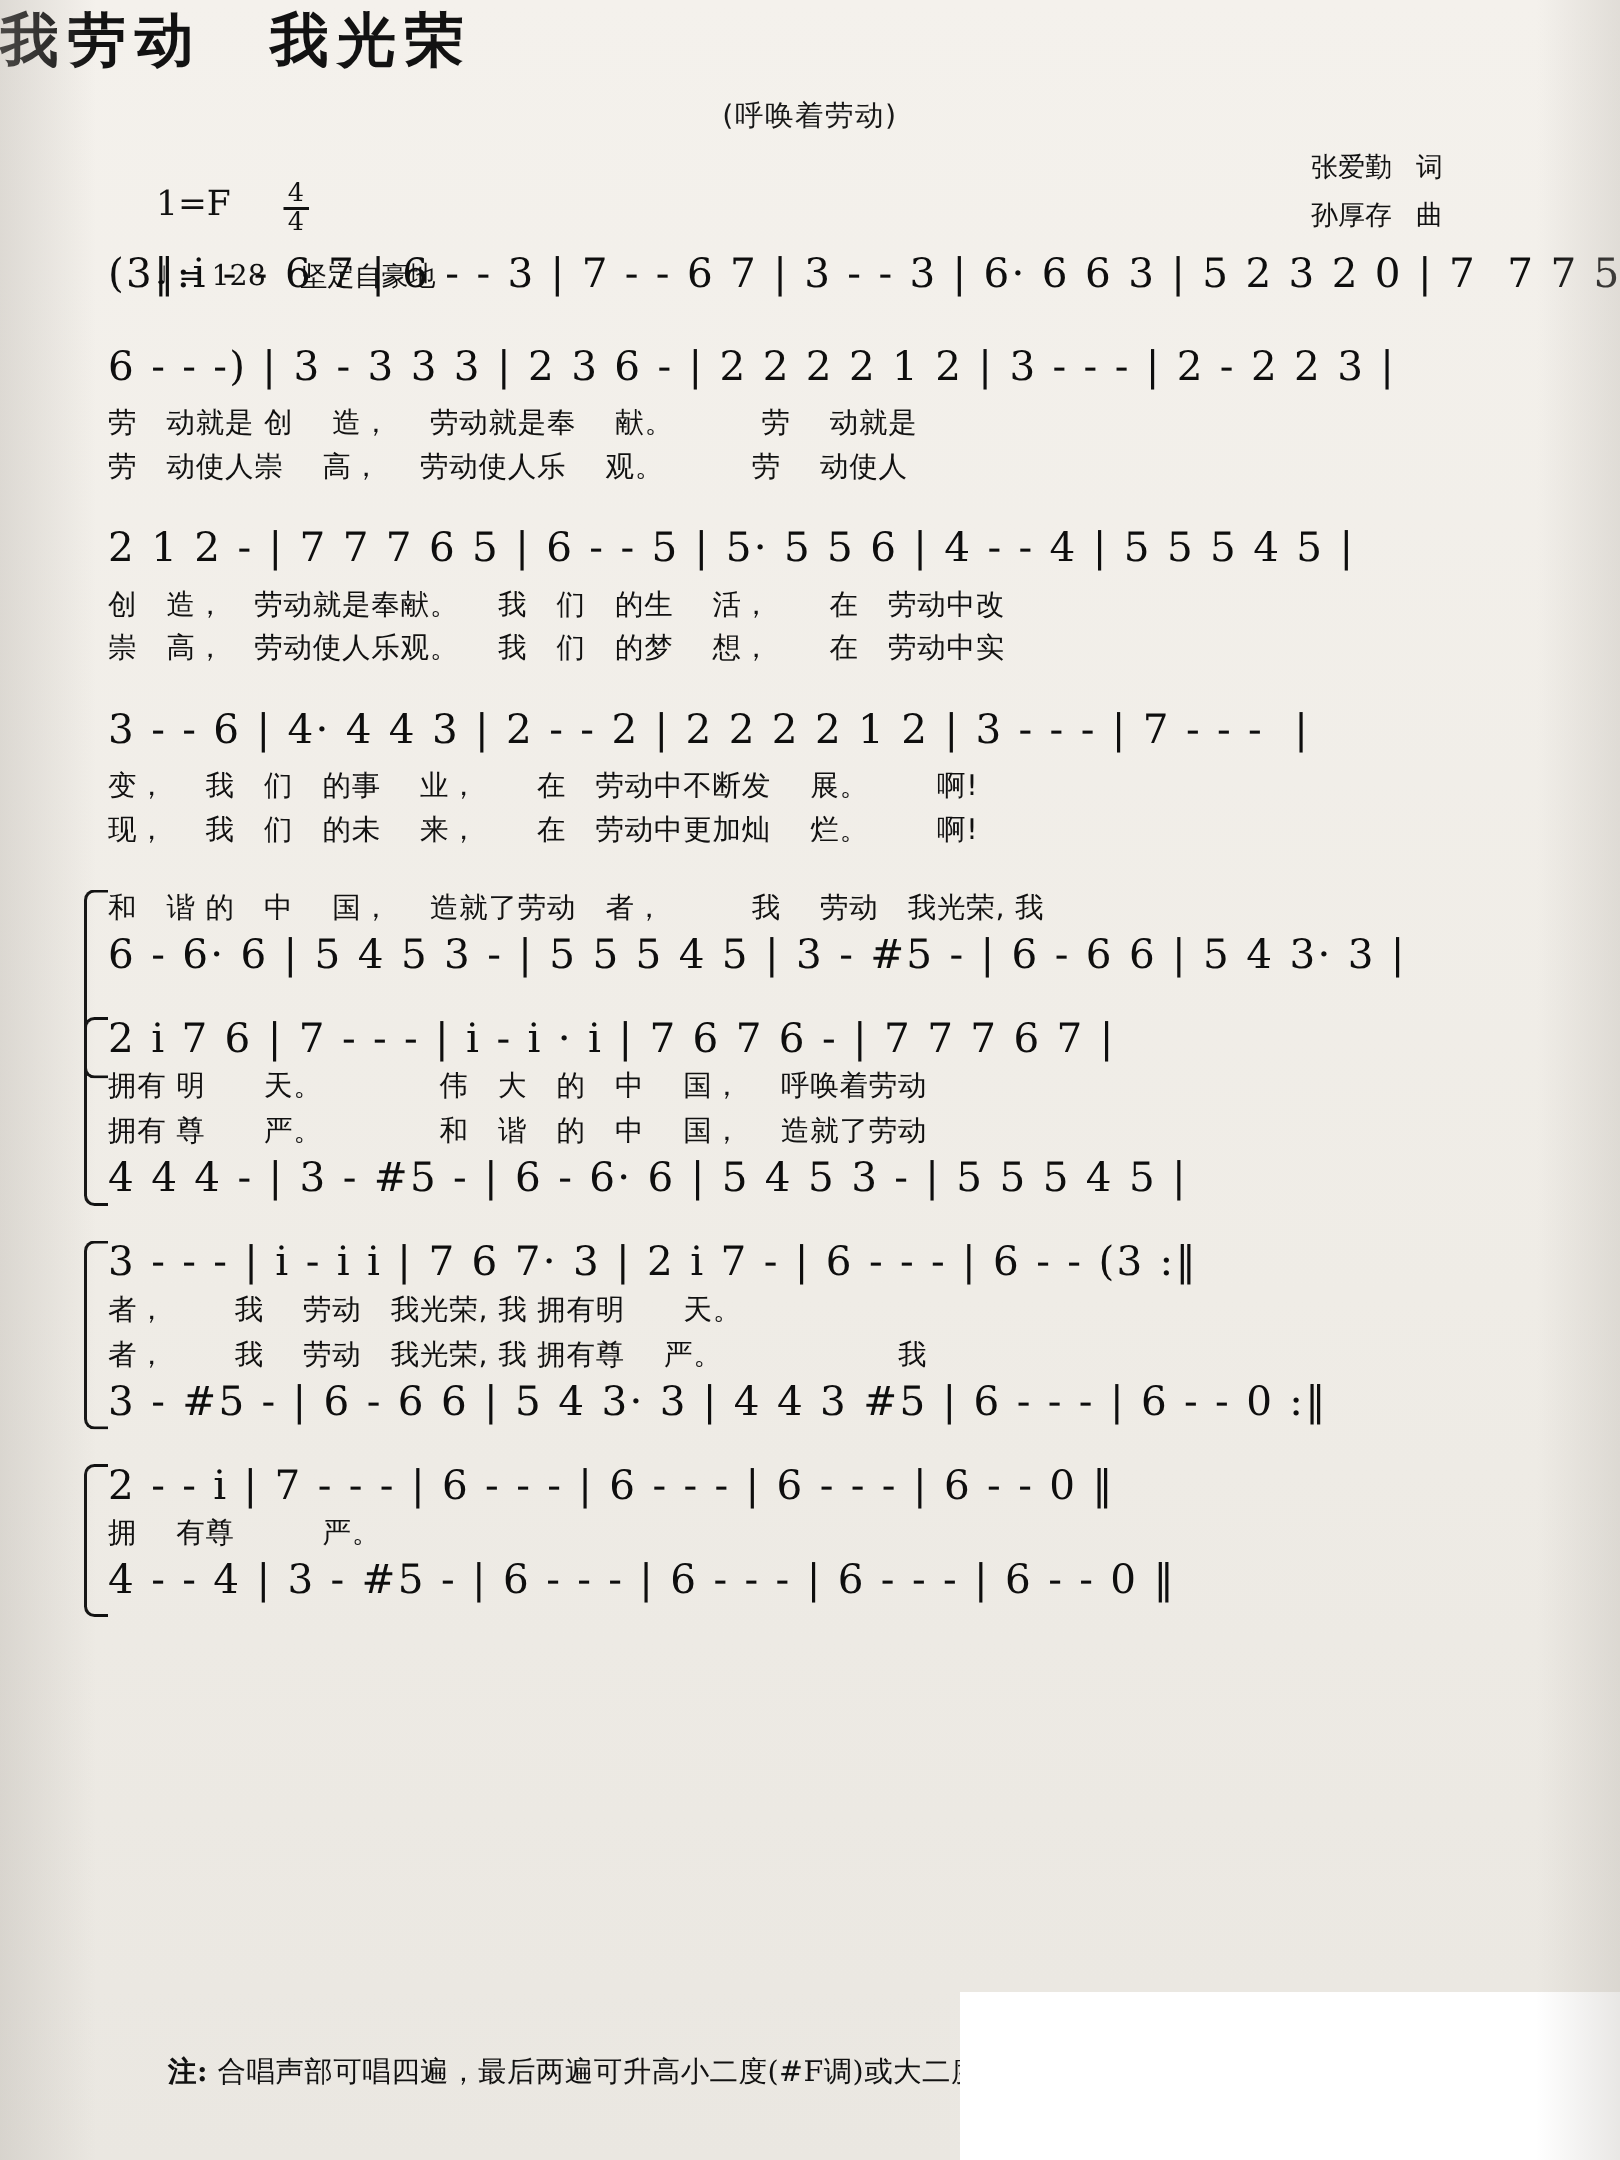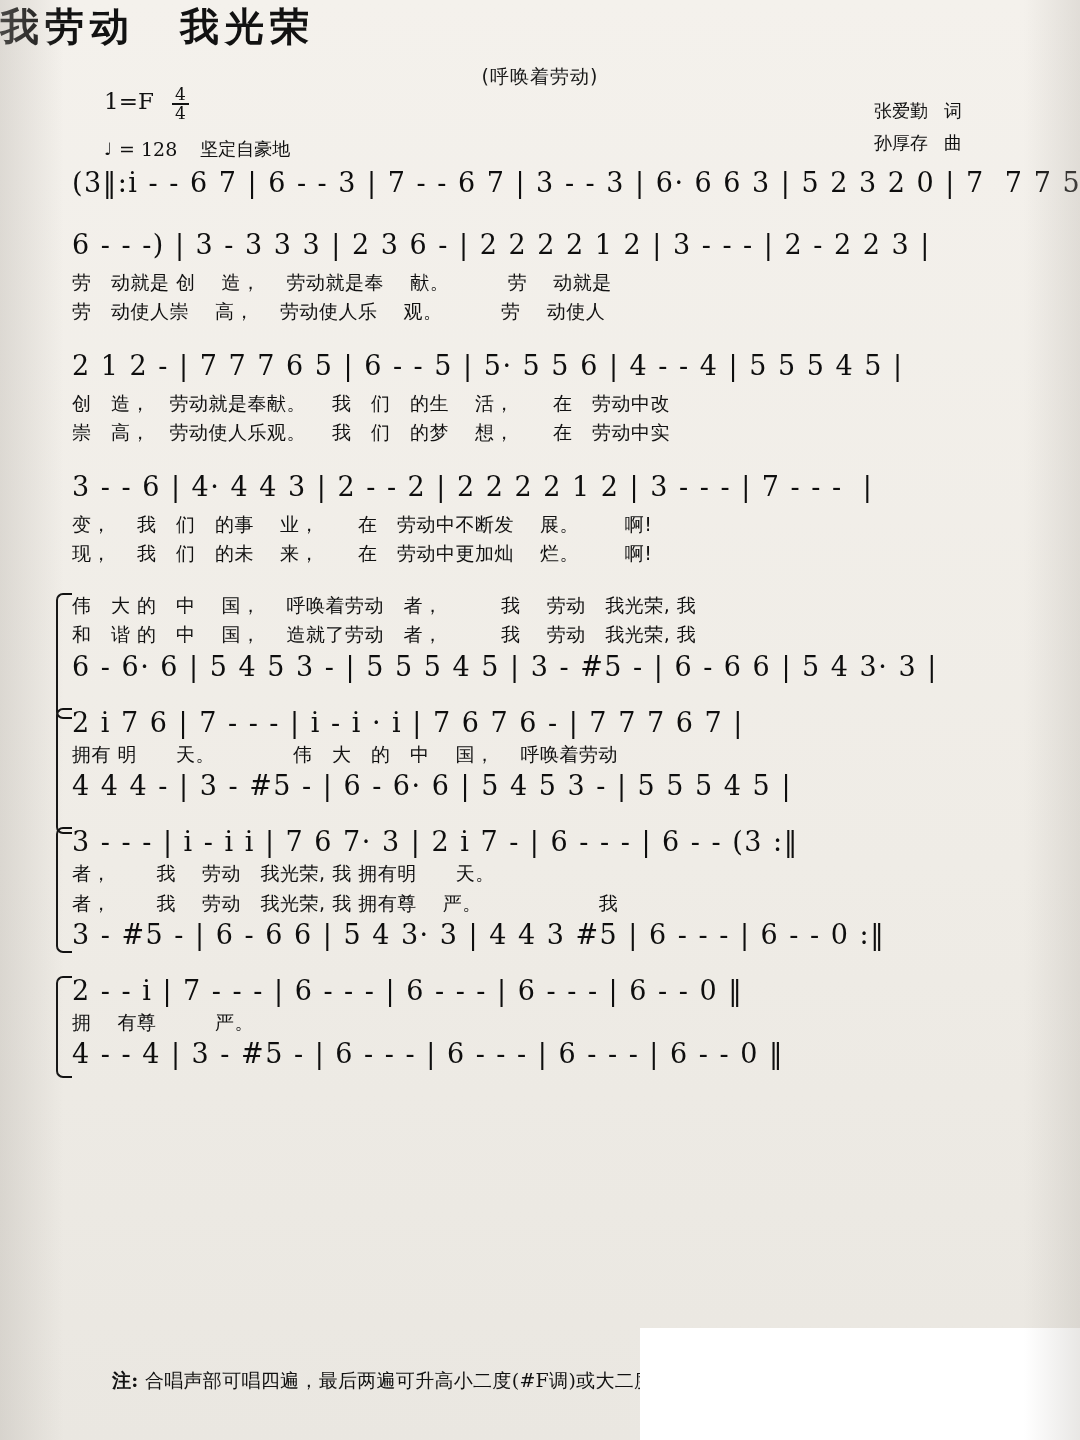--- a/index.html
+++ b/index.html
@@ -38,21 +38,22 @@
     position: absolute;
     left: 104px;
     top: 88px;
     font-family: "DejaVu Serif", serif;
     color: #111;
   }
   .key-row {
     font-size: 23px;
     display: flex;
     align-items: flex-start;
-    gap: 18px;
+    gap: 35px;
+    margin-top: 35px;
   }
   .frac {
     display: inline-block;
     text-align: center;
     font-size: 17px;
     line-height: 1.02;
     margin-top: -2px;
   }
   .frac .num { display:block; border-bottom: 2px solid #111; padding: 0 3px;}
   .frac .den { display:block; padding: 0 3px;}
@@ -202,30 +203,30 @@
 
     <div class="system">
       <div class="notes blk">3 - - 6 | 4· 4 4 3 | 2 - - 2 | 2 2 2 2 1 2 | 3 - - - | 7 - - -  |</div>
       <div class="lyric">变，　 我　们　的事　 业，　　在　劳动中不断发　 展。　　 啊!</div>
       <div class="lyric">现，　 我　们　的未　 来，　　在　劳动中更加灿　 烂。　　 啊!</div>
     </div>
     <div class="sys-gap"></div>
 
     <div class="system">
       <div class="brace" style="top:2px;height:122px;"></div>
-      <div class="lyric">伟　大 的　中　 国，　 呼唤着劳动　者，　　　我　 劳动　我光荣, 我</div>
       <div class="lyric">和　谐 的　中　 国，　 造就了劳动　者，　　　我　 劳动　我光荣, 我</div>
       <div class="notes">6 - 6· 6 | 5 4 5 3 - | 5 5 5 4 5 | 3 - #5 - | 6 - 6 6 | 5 4 3· 3 |</div>
     </div>
     <div class="sys-gap"></div>
 
     <div class="system">
       <div class="brace" style="top:2px;height:122px;"></div>
       <div class="notes">2 i 7 6 | 7 - - - | i - i · i | 7 6 7 6 - | 7 7 7 6 7 |</div>
       <div class="lyric">拥有 明　　天。　　　　伟　大　的　中　 国，　 呼唤着劳动</div>
+      <div class="lyric">拥有 尊　　严。　　　　和　谐　的　中　 国，　 造就了劳动</div>
       <div class="notes">4 4 4 - | 3 - #5 - | 6 - 6· 6 | 5 4 5 3 - | 5 5 5 4 5 |</div>
     </div>
     <div class="sys-gap"></div>
 
     <div class="system">
       <div class="brace" style="top:2px;height:122px;"></div>
       <div class="notes">3 - - - | i - i i | 7 6 7· 3 | 2 i 7 - | 6 - - - | 6 - - (3 :‖</div>
       <div class="lyric">者，　　 我　 劳动　我光荣, 我 拥有明　　天。</div>
       <div class="lyric">者，　　 我　 劳动　我光荣, 我 拥有尊　 严。　　　　　　我</div>
       <div class="notes">3 - #5 - | 6 - 6 6 | 5 4 3· 3 | 4 4 3 #5 | 6 - - - | 6 - - 0 :‖</div>

